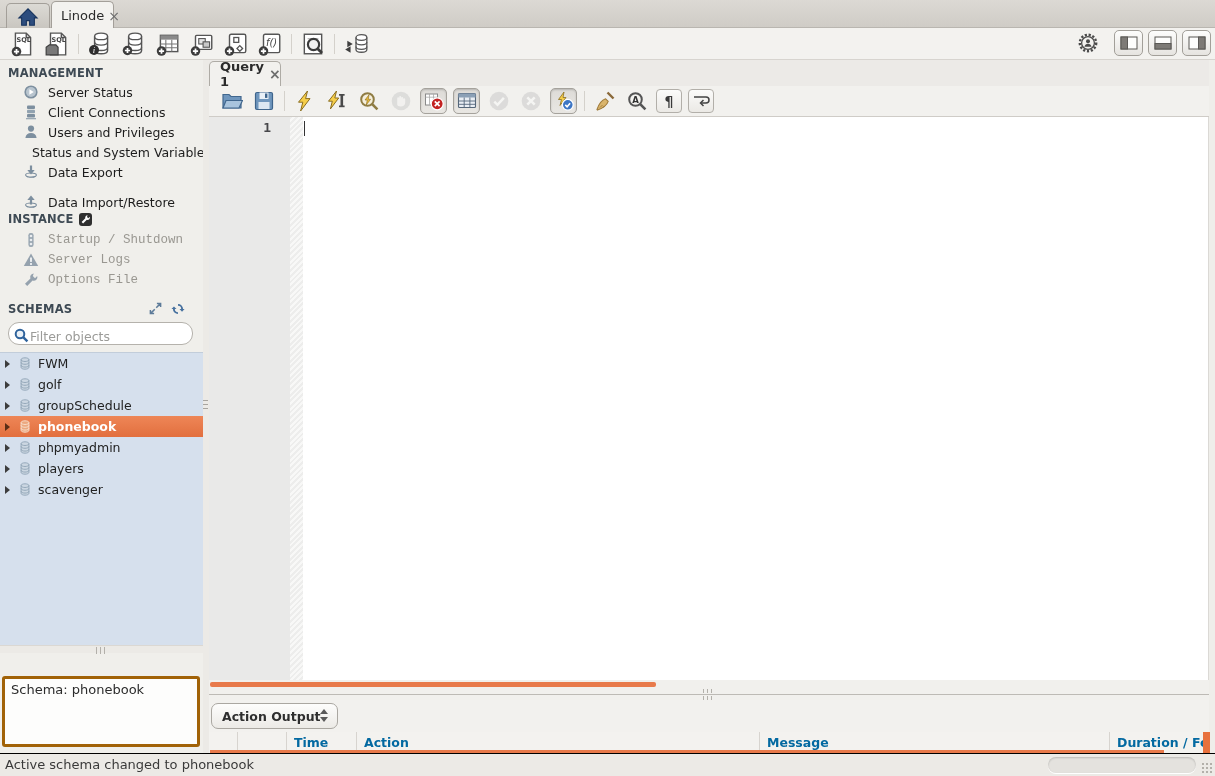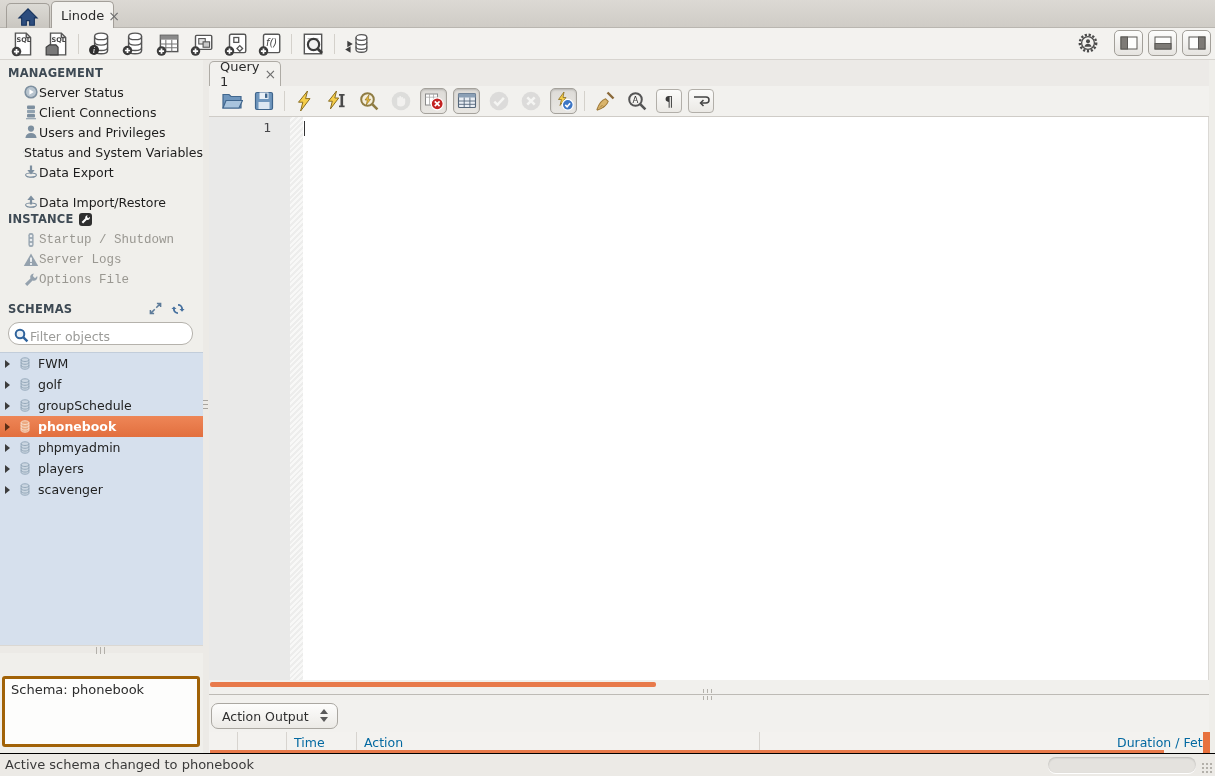--- a/index.html
+++ b/index.html
@@ -27,21 +27,21 @@
   .mtb-right { position:absolute; right:4px; top:2px; display:flex; align-items:center; gap:5px; }
   .ptoggle { width:29px; height:26px; border:1px solid #a29f99; border-radius:5px;
     background:linear-gradient(#fdfdfc,#e6e4e0); display:flex; align-items:center; justify-content:center; cursor:pointer; }
   .gear-btn { width:26px; height:26px; display:flex; align-items:center; justify-content:center; margin-right:8px; cursor:pointer; }
 
   
   .sidebar { position:absolute; left:0; top:60px; width:203px; height:693px; background:#f0efeb; overflow:hidden; }
   .side-header { position:absolute; left:8px; height:14px; font-size:11.5px; font-weight:bold;
     color:#3e4a54; letter-spacing:.2px; display:flex; align-items:center; gap:5px; white-space:nowrap; }
   .side-item { position:absolute; left:0; width:203px; height:20px; display:flex; align-items:center;
-    padding-left:23px; white-space:nowrap; overflow:hidden; cursor:pointer; color:#1d1d1d; }
+    padding-left:23px; gap:9px; white-space:nowrap; overflow:hidden; cursor:pointer; color:#1d1d1d; }
   .side-item.disabled { color:#999791;font-family:Liberation Mono, monospace; }
   .schema-hdr-icons { position:absolute; right:10px; display:flex; gap:9px; }
   .filter-box { position:absolute; left:8px; top:262px; width:185px; height:23px; background:#fff;
     border:1px solid #b5b2ac; border-radius:11px; display:flex; align-items:flex-end; padding-left:4px; }
   .filter-box input { border:none; outline:none; width:150px; font-size:12.5px; color:#333; background:transparent;
     font-family:"DejaVu Sans","Liberation Sans",sans-serif; }
   .filter-box input::placeholder { color:#9b9b98; }
 
   .schema-list { position:absolute; left:0; top:292px; width:203px; height:293px; background:#d6e0ed; border-top:1px solid #c2cdda; }
   .schema-row { height:21px; display:flex; align-items:center; padding-left:5px; gap:6px; cursor:pointer; color:#222; }
@@ -58,21 +58,21 @@
   .oi-tab.active { background:#fcfcfb; color:#2e2e2e; height:23px; }
   .oi-panel { position:absolute; left:2px; top:616px; width:198px; height:71px; background:#fdfdfc;
     border:3px solid #a16207; border-radius:3px; padding:3px 6px; font-size:13px; color:#2c2c2c; }
 
   
   .vsplit { position:absolute; left:203px; top:60px; width:6px; height:693px; background:#eceae6; }
   .grip-h { position:absolute; top:340px; left:0px; width:5px; height:12px;
     background:repeating-linear-gradient(#a8a5a0 0 1px,transparent 1px 4px); }
 
   
-  .main { position:absolute; left:209px; top:60px; width:1000px; height:693px; background:#f2f1ee; }
+  .main { position:absolute; left:209px; top:60px; width:1000px; height:693px; background:#f2f1ee;font-weight:bold; }
   .qtabbar { position:absolute; left:0; top:0; width:100%; height:26px; background:#eceae7; }
   .qtab { position:absolute; left:0px; top:1px; width:72px; height:25px; background:#f2f1ee;
     border:1px solid #aeaba5; border-bottom:none; border-radius:5px 5px 0 0;
     display:flex; align-items:center; padding:0 7px 0 10px; gap:5px; }
   .qtab .lbl { font-size:13px; color:#2b2b2b; }
   .sql-toolbar { position:absolute; left:0; top:26px; width:100%; height:31px; background:#f2f1ee;
     border-bottom:1px solid #cfccc7; display:flex; align-items:center; padding-left:7px; }
   .stb-icon { width:26px; height:26px; margin:0 3px; display:flex; align-items:center; justify-content:center; cursor:pointer; }
   .stb-icon.disabled { opacity:.45; filter:grayscale(1); cursor:default; }
   .stb-toggle { width:27px; height:26px; margin:0 3px; border:1px solid #a5a29c; border-radius:5px;
@@ -578,20 +578,21 @@
         <span class="spinner">
           <span class="spin-up"></span>
             <span class="spin-dn"></span>
         </span>
       </div>
       <div class="out-header">
         <div class="oh-cell" style="left:0; width:29px;"></div>
         <div class="oh-cell" style="left:29px; width:49px;"></div>
         <div class="oh-cell" style="left:78px; width:70px;">Time</div>
         <div class="oh-cell" style="left:148px; width:403px;">Action</div>
+        <div class="oh-cell" style="left:551px; width:350px;">Message</div>
         <div class="oh-cell" style="left:901px; width:93px; border-right:none;">Duration / Fetch</div>
         <div class="oh-underline"></div>
       </div>
       <div class="out-vscroll"></div>
     </div>
   </div>
 
   <div class="statusbar">
     <span class="msg">Active schema changed to phonebook</span>
     <span class="status-pill"></span>

